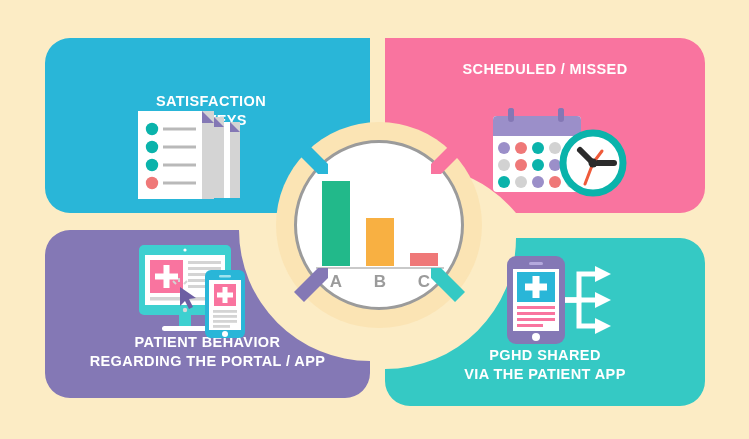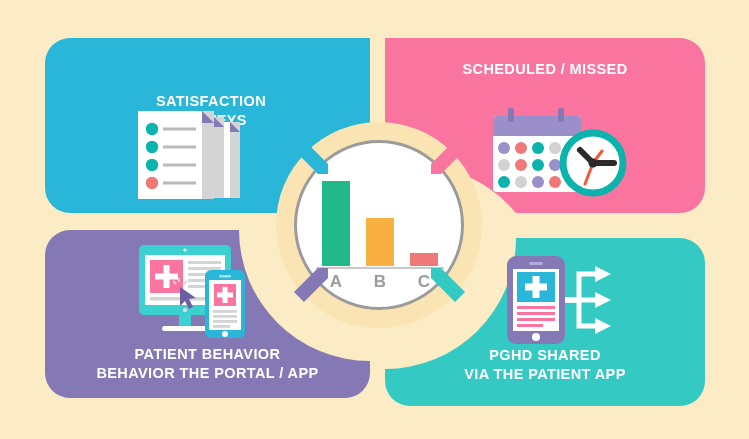--- a/index.html
+++ b/index.html
@@ -39,21 +39,21 @@
   }
   .panel-icon{ position:absolute; z-index:4; }
 
   #p-tl{ left:45px;  top:38px;  width:325px; height:175px;padding-left:7px; }
   #p-tr{ left:385px; top:38px;  width:320px; height:175px; }
   #p-bl{ left:45px;  top:230px; width:325px; height:168px; }
   #p-br{ left:385px; top:238px; width:320px; height:168px; }
 
   #p-tl .panel-title{ top:54px; }
   #p-tr .panel-title{ top:22px; }
-  #p-bl .panel-title{ bottom:15px; }
+  #p-bl .panel-title{ bottom:27px; }
   #p-br .panel-title{ bottom:22px; }
 
   
   #ring{
     position:absolute;
     left:276px; top:122px;
     width:206px; height:206px;
     border-radius:50%;
     background:#fbe4b4;
     z-index:2;
@@ -195,21 +195,21 @@
       </svg>
     </div>
   </div>
 
   <div class="panel" id="p-bl">
     <svg class="mask" viewBox="0 0 325 168" preserveAspectRatio="none">
       <path d="M194,0 A131,131 0 0 0 325,131 V143 A25,25 0 0 1 300,168 H25 A25,25 0 0 1 0,143 V25 A25,25 0 0 1 25,0 Z" fill="#8478b5"></path>
     </svg>
     <div class="panel-title">
       <div>PATIENT BEHAVIOR</div>
-      <div>BEHAVIOR THE PORTAL / APP</div>
+      <div>REGARDING THE PORTAL / APP</div>
     </div>
 
     <div class="panel-icon" style="left:90px; top:10px;">
       <svg width="120" height="100" viewBox="0 0 120 100">
 
         <rect x="4" y="5" width="92" height="70" rx="5" fill="#3dd0d0"></rect>
         <rect x="10" y="15" width="80" height="50" fill="#ffffff"></rect>
         <circle cx="50" cy="10" r="1.6" fill="#ffffff"></circle>
         <circle cx="50" cy="70" r="2.2" fill="#d9d9d9"></circle>
 

